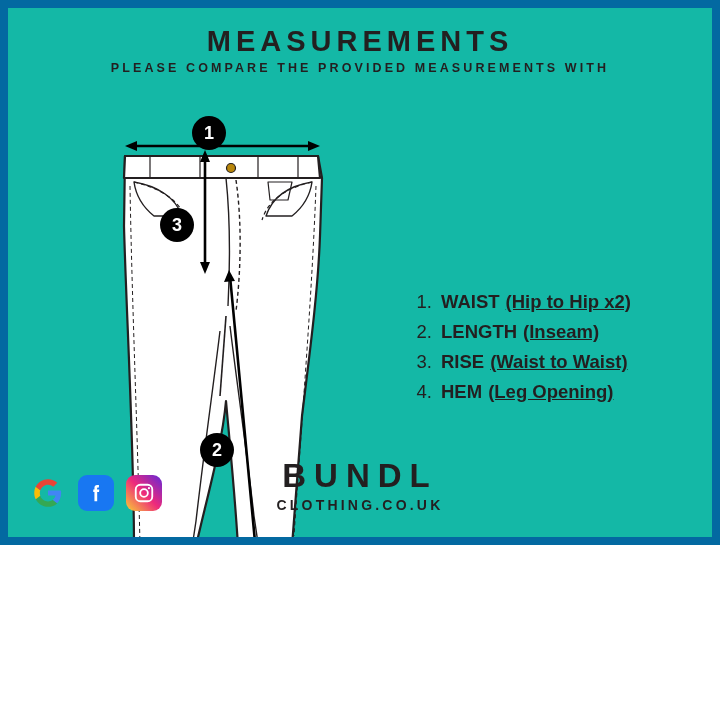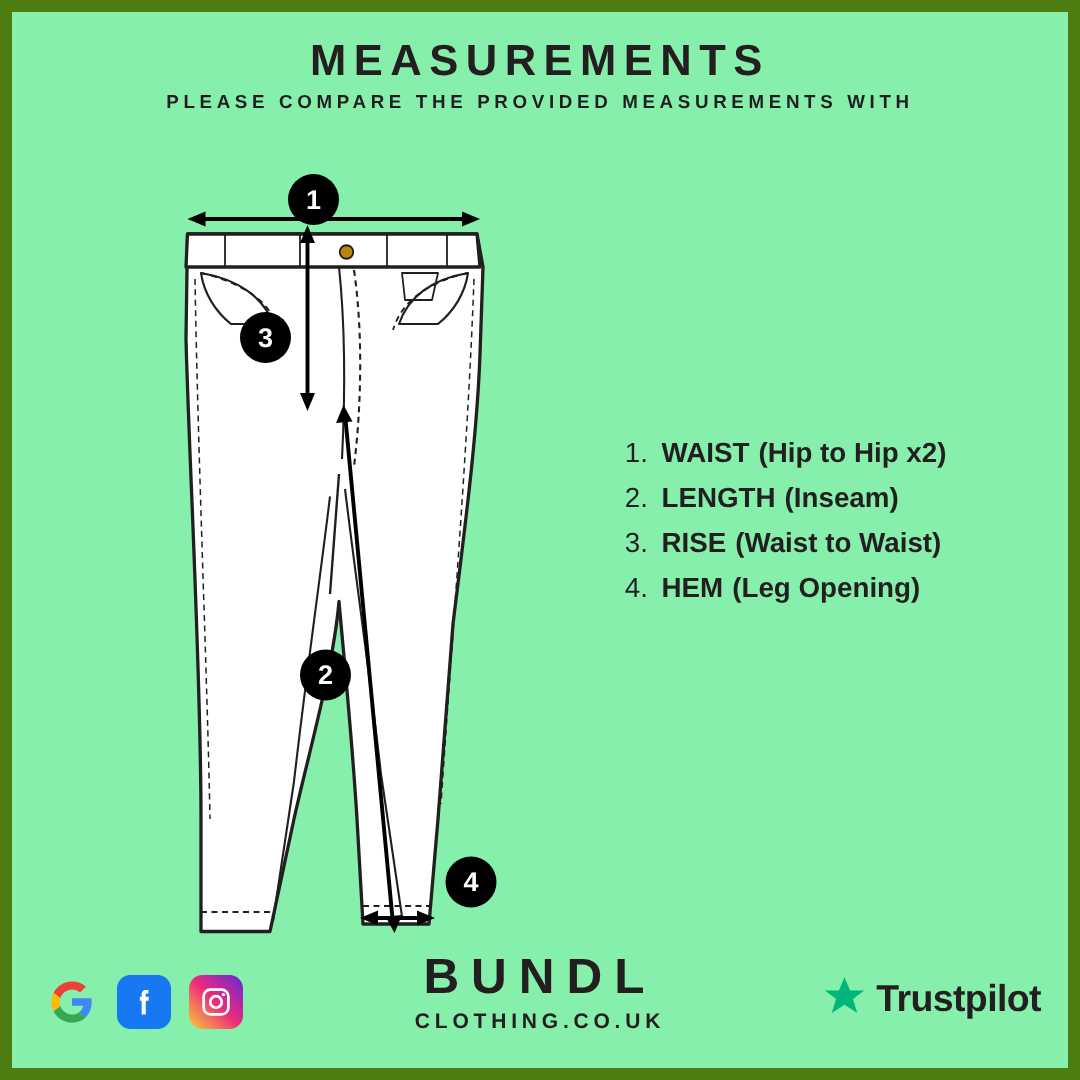--- a/index.html
+++ b/index.html
@@ -6,23 +6,23 @@
     margin: 0;
     padding: 0;
     background: #ffffff;
   }
   body {
     font-family: "Liberation Sans", sans-serif;
   }
   #page {
     position: relative;
     width: 720px;
-    height: 720px;
-    background: #86efac;
-    border: 8px solid #4d7c0f;
+    height: 545px;
+    background: #14b8a6;
+    border: 8px solid #0369a1;
     box-sizing: border-box;
     overflow: hidden;
   }
 
   
   .header {
     position: absolute;
     top: 18px;
     left: 0;
     width: 100%;
@@ -64,20 +64,21 @@
     width: 26px;
     text-align: right;
     margin-right: 9px;
     font-weight: normal;
   }
   .legend-label {
     font-weight: bold;
   }
   .legend-note {
     font-weight: bold;
+    text-decoration: underline;
   }
 
   
   .diagram {
     position: absolute;
     left: 22px;
     top: 108px;
     width: 370px;
     height: 520px;
   }
@@ -284,24 +285,16 @@
           <circle cx="17.4" cy="6.7" r="1.2" fill="#ffffff"></circle>
         </svg>
       </span>
     </div>
 
     <div class="brand">
       <div class="brand-name">BUNDL</div>
       <div class="brand-sub">CLOTHING.CO.UK</div>
     </div>
 
-    <div class="trustpilot">
-      <span>
-        <svg width="30" height="30" viewBox="0 0 24 24">
-          <polygon points="12,2 15,9 22.5,9 16.5,13.6 18.8,21 12,16.6 5.2,21 7.5,13.6 1.5,9 9,9" fill="#00b67a"></polygon>
-        </svg>
-      </span>
-      <span class="tp-text">Trustpilot</span>
-    </div>
 
   </div>
 
 </div>
 
 </body></html>

